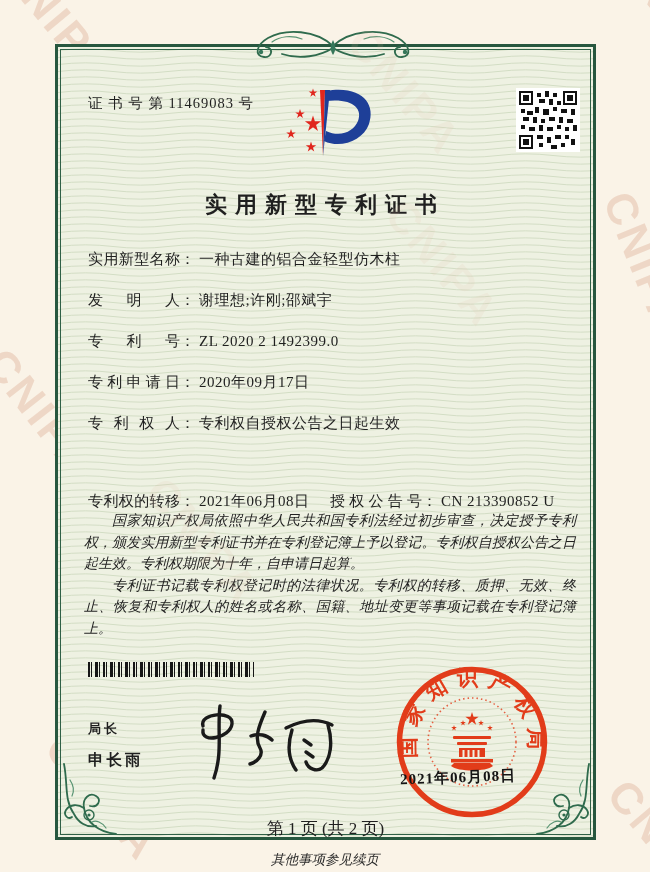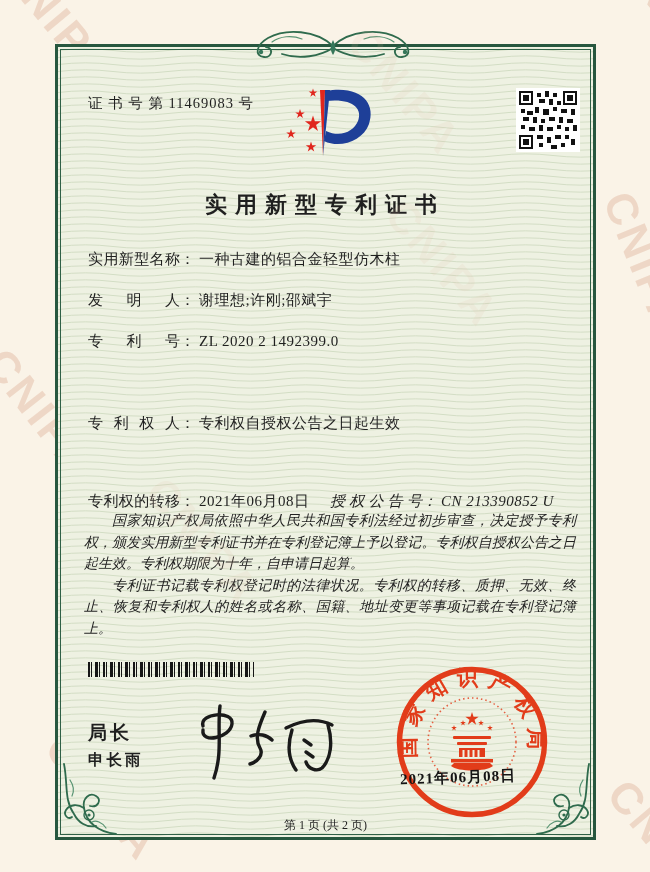--- a/index.html
+++ b/index.html
@@ -43,41 +43,41 @@
   .qr{position:absolute;left:516px;top:88px;width:58px;height:58px;background:#fff;padding:3px;z-index:2;}
   .title{position:absolute;left:0;right:0;top:172px;text-align:center;
     font-size:22px;font-weight:700;letter-spacing:8px;z-index:2;margin-top:18px;}
   
   .frow{position:absolute;left:88px;width:480px;font-size:15px;z-index:2;white-space:nowrap;}
   .f-label{display:inline-block;width:92px;text-align:justify;text-align-last:justify;vertical-align:bottom;}
   .f-colon{display:inline-block;margin-right:4px;}
   .f-val{letter-spacing:.5px;}
   .r0{top:250px}.r1{top:291px}.r2{top:332px}.r3{top:373px}
   .r4{top:414px}.r5{top:455px}.r6{top:492px}
-  .grant2{position:absolute;left:242px;top:0;font-style:italic;}
+  .grant2{position:absolute;left:242px;top:0;}
   
   .body-text{position:absolute;left:84px;top:510px;width:492px;z-index:2;
     font-size:14px;line-height:21.5px;text-align:justify;font-style:italic;color:#222;}
   .body-text p{margin:0;text-indent:2em;}
   
   .barcode{position:absolute;left:88px;top:662px;width:166px;height:15px;z-index:2;
     background:repeating-linear-gradient(90deg,
       #161616 0 2px,transparent 2px 3px,#161616 3px 4px,transparent 4px 7px,
       #161616 7px 10px,transparent 10px 11px,#161616 11px 12px,transparent 12px 15px);}
-  .sig-title{position:absolute;left:88px;top:720px;font-size:19px;letter-spacing:3px;
+  .sig-title{position:absolute;left:88px;top:720px;font-size:13px;letter-spacing:3px;
     font-family:"Liberation Sans","DejaVu Sans",sans-serif;font-weight:600;z-index:2;}
   .sig-name{position:absolute;left:88px;top:750px;font-size:15.5px;letter-spacing:3px;
     font-family:Liberation Mono, monospace;font-weight:600;z-index:2;}
   .sig-hand{position:absolute;left:188px;top:698px;width:152px;height:86px;z-index:2;}
   
   .seal{position:absolute;left:396px;top:666px;width:152px;height:152px;z-index:4;opacity:.95;}
   .seal-date{position:absolute;left:400px;top:768px;width:130px;z-index:5;
     font-size:15px;font-weight:700;letter-spacing:1px;color:#141414;transform:rotate(-2deg);white-space:nowrap;}
   
-  .page-info{position:absolute;left:55px;width:541px;top:817px;text-align:center;font-size:12px;z-index:2;}
+  .page-info{position:absolute;left:55px;width:541px;top:817px;text-align:center;font-size:17px;z-index:2;}
   .cont-note{position:absolute;left:0;right:0;top:851px;text-align:center;font-size:13.5px;
     font-style:italic;color:#2a2a2a;z-index:2;}
 </style>
 </head>
 <body>
 
 <div class="page">
 
   <div>
     <span class="wm wm-out wm1">CNIPA</span>
@@ -203,20 +203,23 @@
 
   <div class="frow r0">
     <span class="f-label">实用新型名称</span><span class="f-colon">：</span><span class="f-val">一种古建的铝合金轻型仿木柱</span>
   </div>
   <div class="frow r1">
     <span class="f-label">发明人</span><span class="f-colon">：</span><span class="f-val">谢理想;许刚;邵斌宇</span>
   </div>
   <div class="frow r2">
     <span class="f-label">专利号</span><span class="f-colon">：</span><span class="f-val">ZL 2020 2 1492399.0</span>
   </div>
+  <div class="frow r3">
+    <span class="f-label">专利申请日</span><span class="f-colon">：</span><span class="f-val">2020年09月17日</span>
+  </div>
   <div class="frow r4">
     <span class="f-label">专利权人</span><span class="f-colon">：</span><span class="f-val">专利权自授权公告之日起生效</span>
   </div>
   <div class="frow r6">
     <span class="f-label">专利权的转移</span><span class="f-colon">：</span><span class="f-val">2021年06月08日</span>
     <span class="grant2">
       <span class="f-label">授权公告号</span><span class="f-colon">：</span><span class="f-val">CN 213390852 U</span>
     </span>
   </div>
 
@@ -266,18 +269,19 @@
       <path d="M55,100 C62,106 90,106 97,100 L94,97 L58,97 Z"></path>
       <rect x="66.5" y="84" width="2" height="7" fill="#eef1e2"></rect>
       <rect x="71.5" y="84" width="2" height="7" fill="#eef1e2"></rect>
       <rect x="76.5" y="84" width="2" height="7" fill="#eef1e2"></rect>
       <rect x="81.5" y="84" width="2" height="7" fill="#eef1e2"></rect>
     </g>
   </svg>
   <div class="seal-date">2021年06月08日</div>
 
   <div class="page-info">第 1 页 (共 2 页)</div>
+  <div class="cont-note">其他事项参见续页</div>
 
   <span class="wm wm-in wm7">CNIPA</span>
   <span class="wm wm-in wm8">CNIPA</span>
   <span class="wm wm-in wm9">CNIPA</span>
 
 </div>
 
 </body></html>

